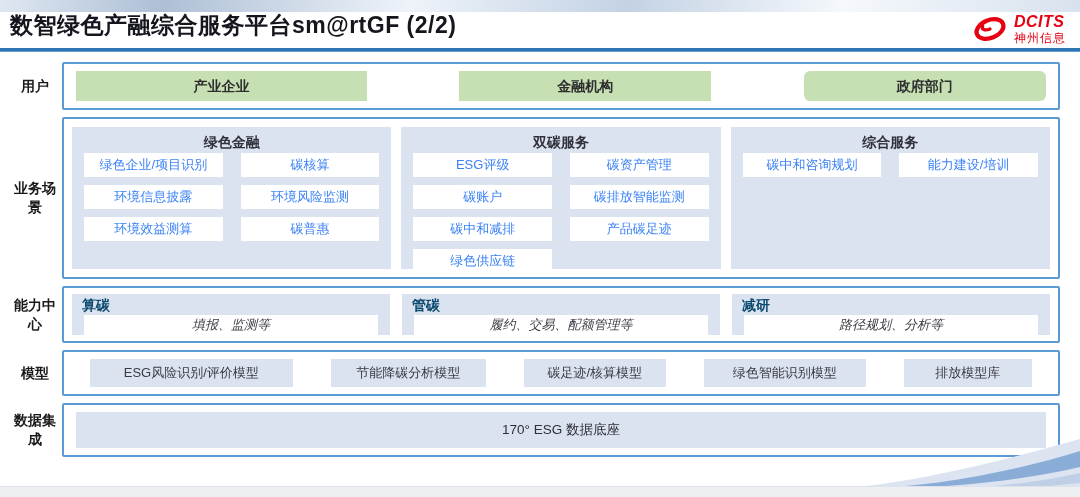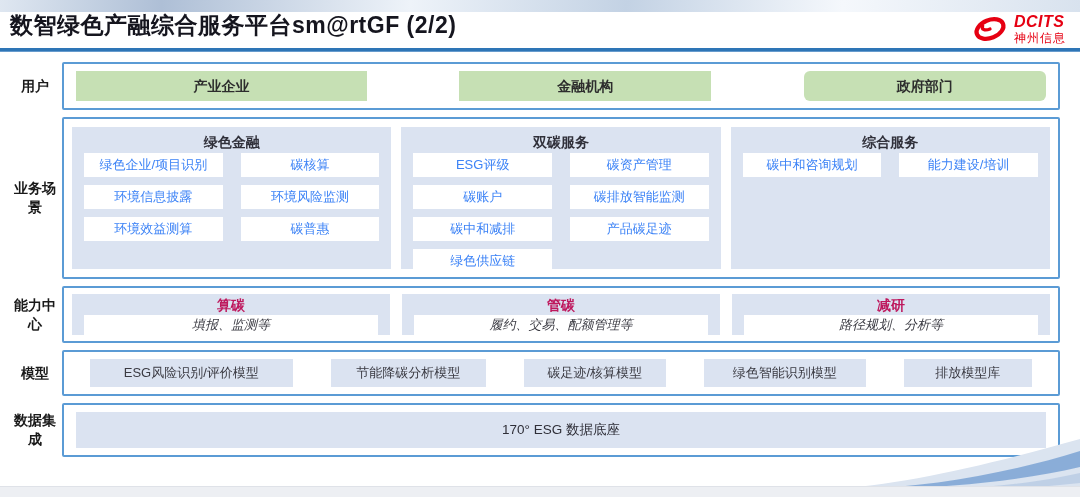--- a/index.html
+++ b/index.html
@@ -80,21 +80,21 @@
     text-align: center; font-size: 13px; color: #3b82f6;
     white-space: nowrap; overflow: hidden;
   }
 
   
   .row-capabilities .row-box {
     height: 57px; display: flex; gap: 12px; padding: 6px 8px;
   }
   .cap-panel { flex: 1; background: #dbe3f1; padding: 2px 10px 4px 10px; }
   .cap-title {
-    text-align: center; font-weight: bold; font-size: 14px; color: #be185d;
+    text-align: left; font-weight: bold; font-size: 14px; color: #0c4a6e;
     height: 19px; line-height: 19px;
   }
   .cap-desc {
     background: #ffffff; height: 20px; line-height: 20px; margin: 0 2px;
     text-align: center; font-style: italic; font-size: 13px; color: #3a3a42;
   }
 
   
   .row-models .row-box {
     height: 46px; display: flex; align-items: center; gap: 38px; padding: 4px 26px;

